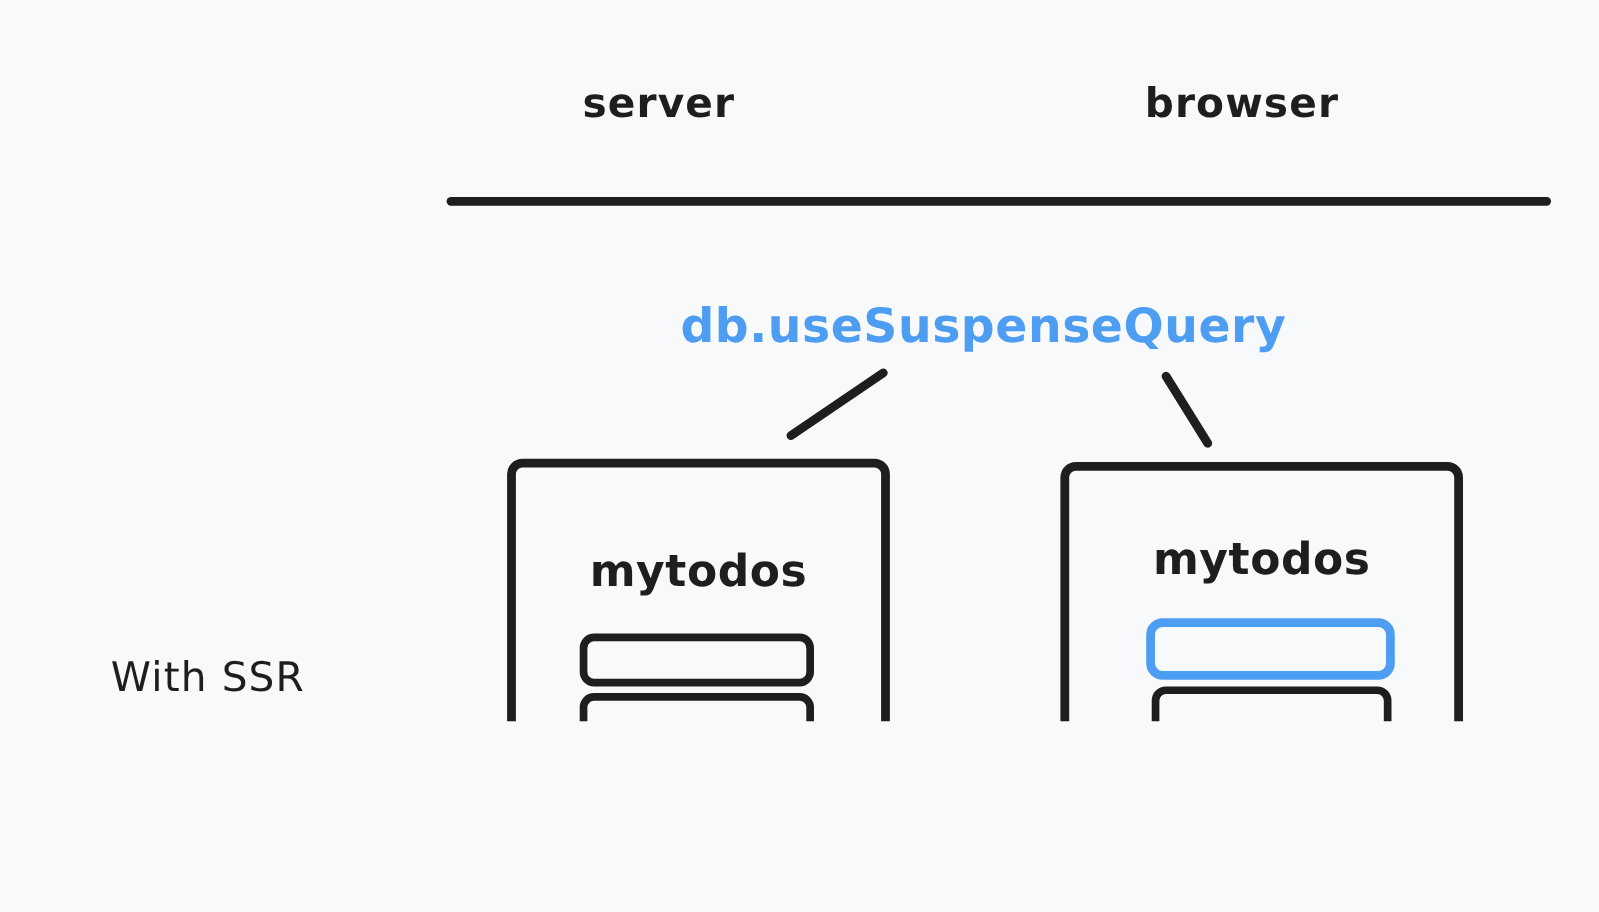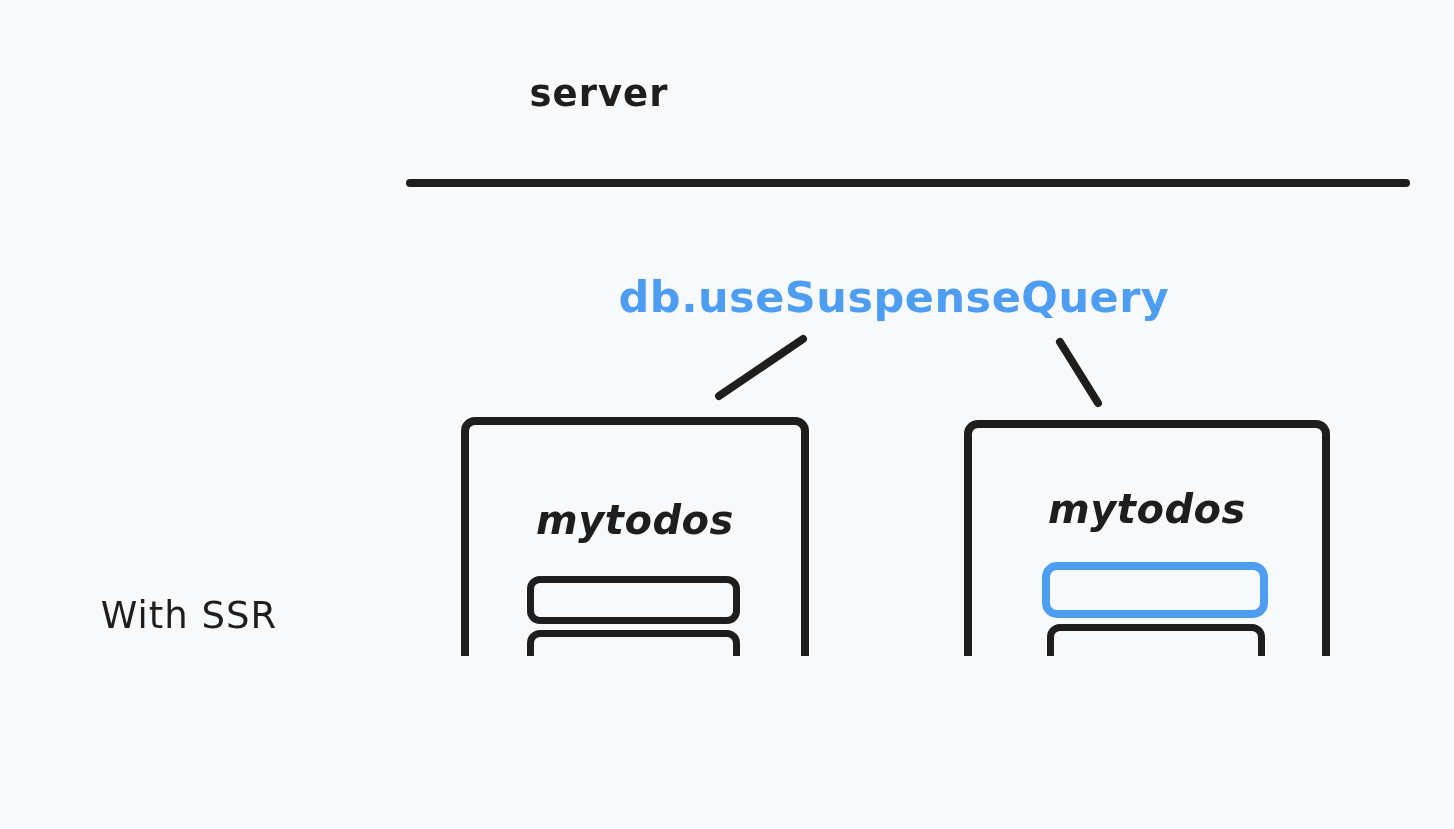--- a/index.html
+++ b/index.html
@@ -84,21 +84,20 @@
     color: var(--ink);
     letter-spacing: 1px;
   }
 
   
   .app-box {
     position: absolute;
     border: 8px solid var(--ink);
     border-radius: 14px;
     background: transparent;
-    font-style: italic;
   }
   .server-box  { left: 447px; top: 417px; width: 348px; height: 351px; }
   .browser-box { left: 950px; top: 420px; width: 366px; height: 334px; }
 
   .box-title {
     position: absolute;
     left: 0;
     width: 100%;
     text-align: center;
     font-size: 40px;
@@ -122,20 +121,21 @@
   .pill-b1 { left: 70px; top: 134px; width: 226px; height: 56px; }
   .pill-b2 { left: 75px; top: 196px; width: 218px; height: 52px; }
 </style>
 </head>
 <body>
 
 <div class="canvas">
 
   <div class="col-label server-label">server</div>
 
+  <div class="col-label browser-label">browser</div>
 
   <div class="divider"></div>
 
   <div class="hook-label">db.useSuspenseQuery</div>
 
   <svg class="connectors" viewBox="0 0 1454 829">
     <line x1="705" y1="396" x2="789" y2="339"></line>
     <line x1="1046" y1="342" x2="1084" y2="403"></line>
   </svg>
 

